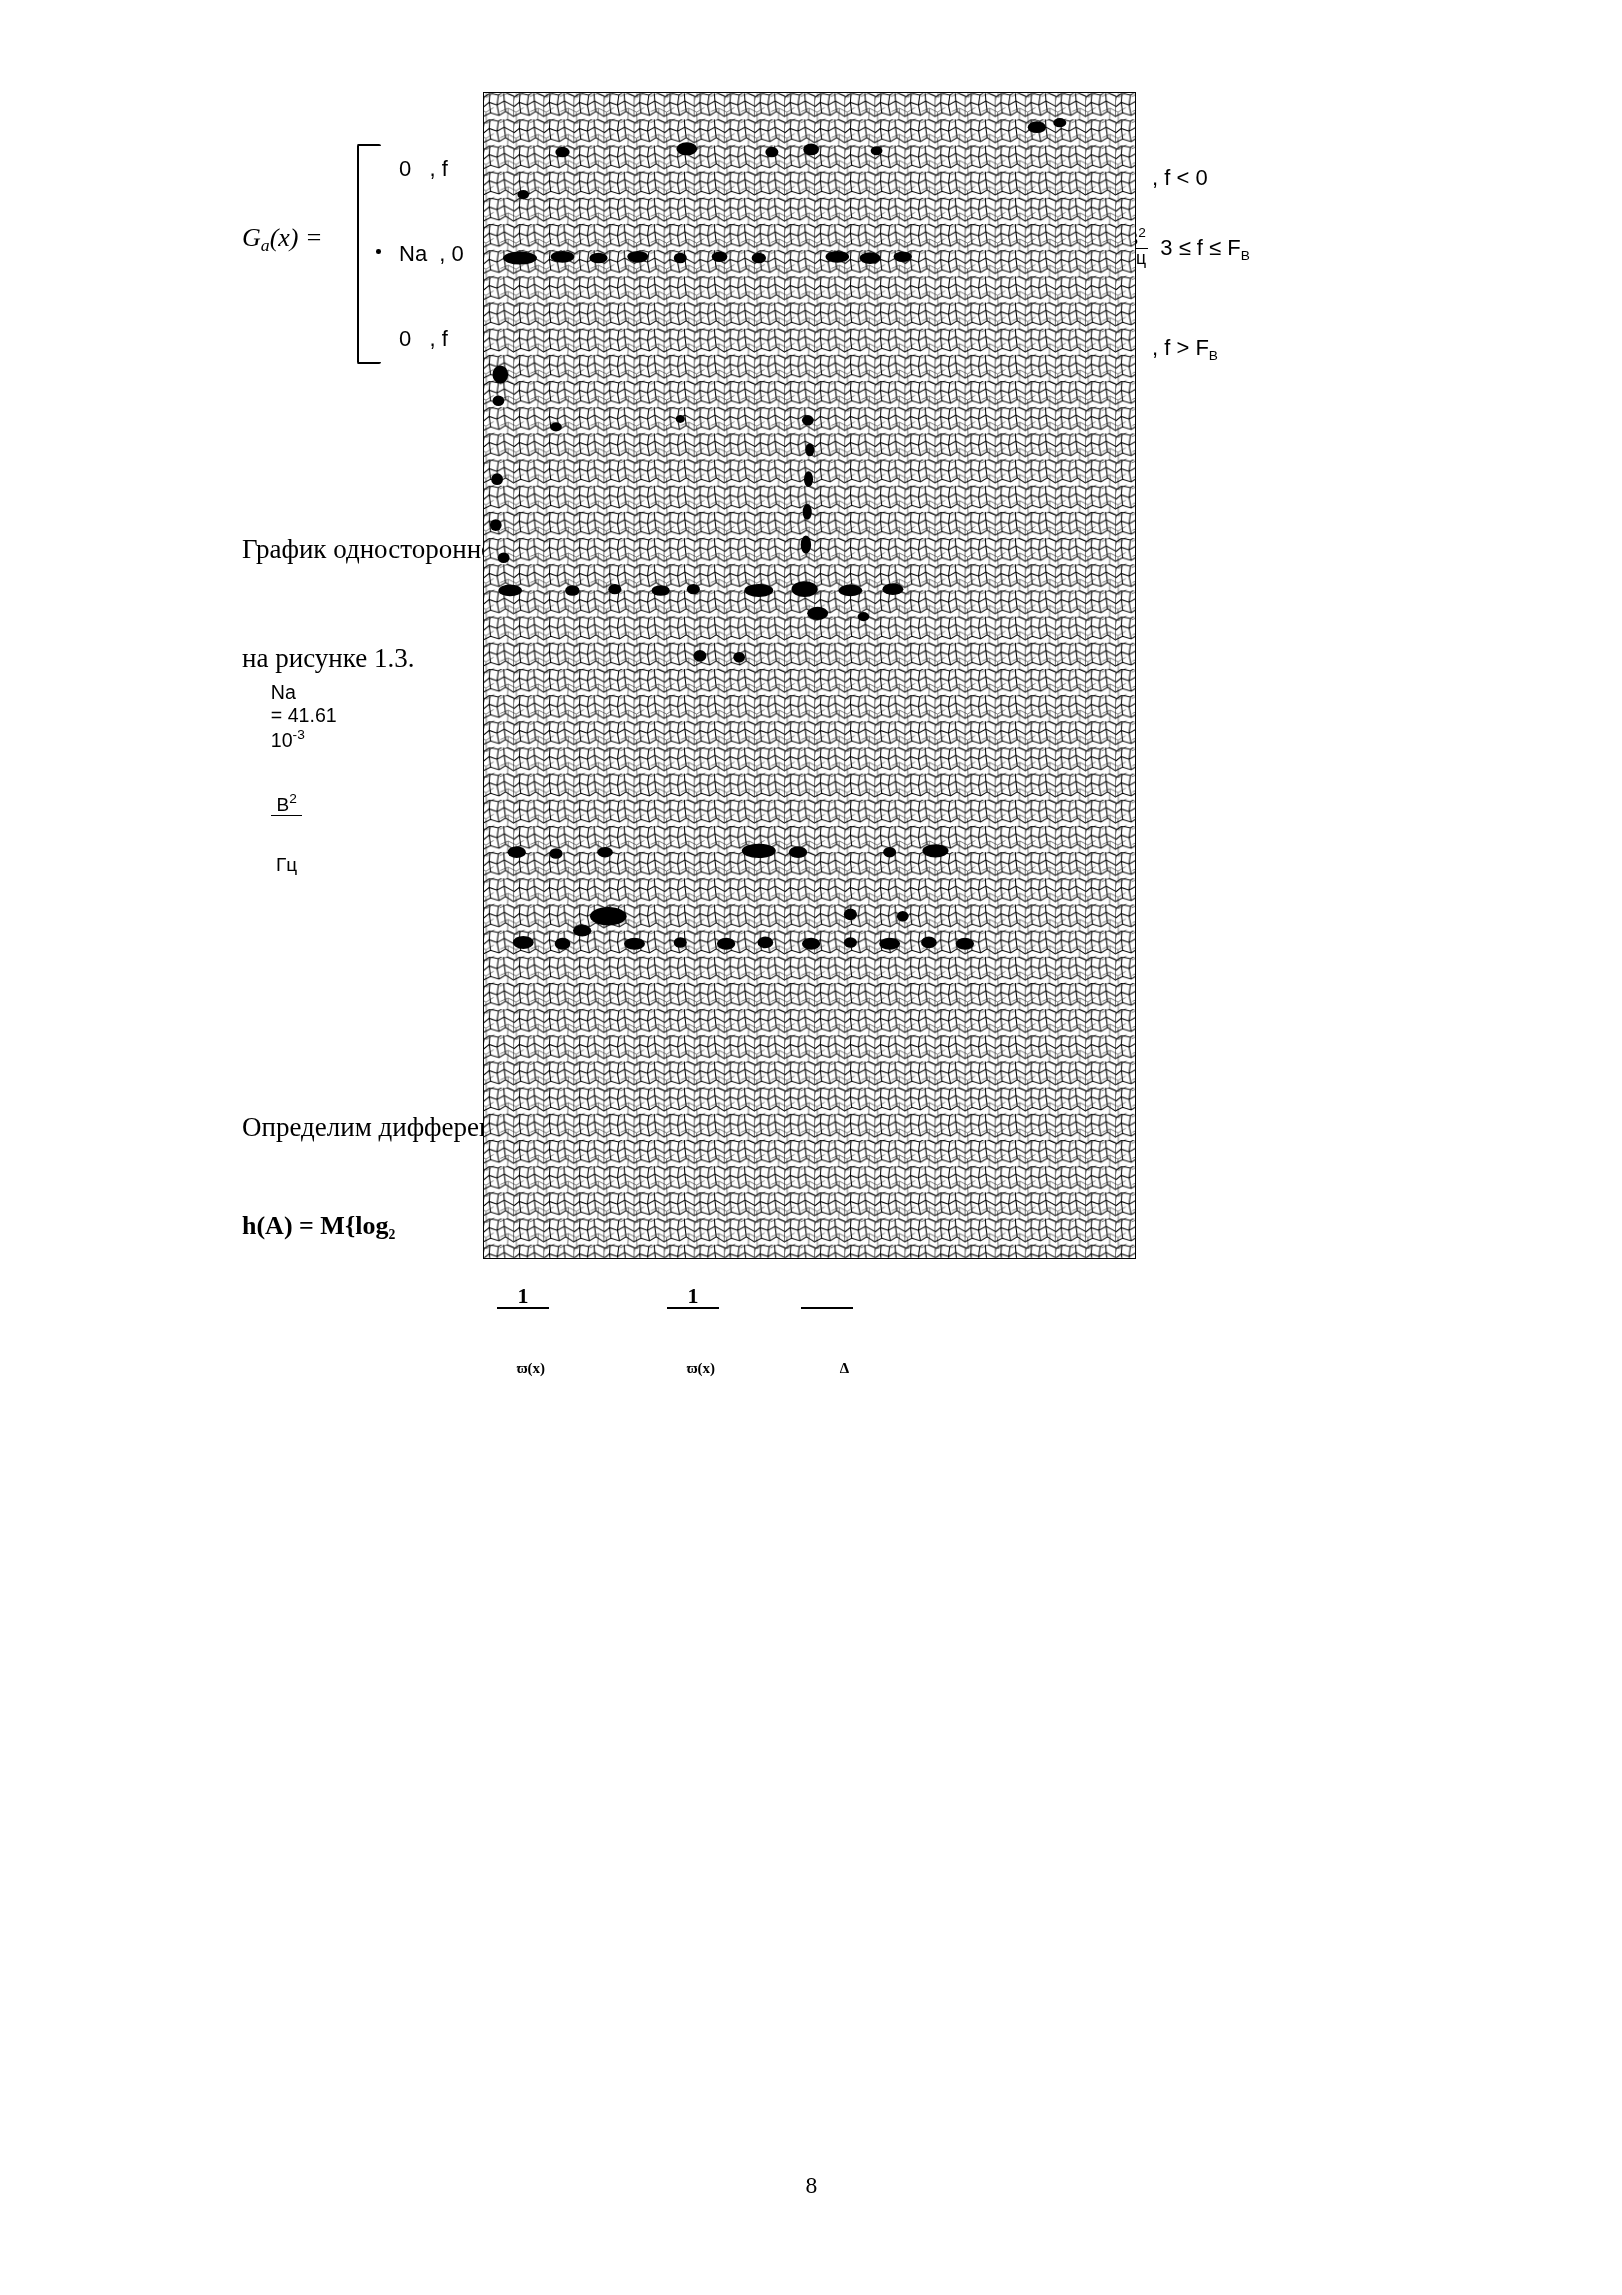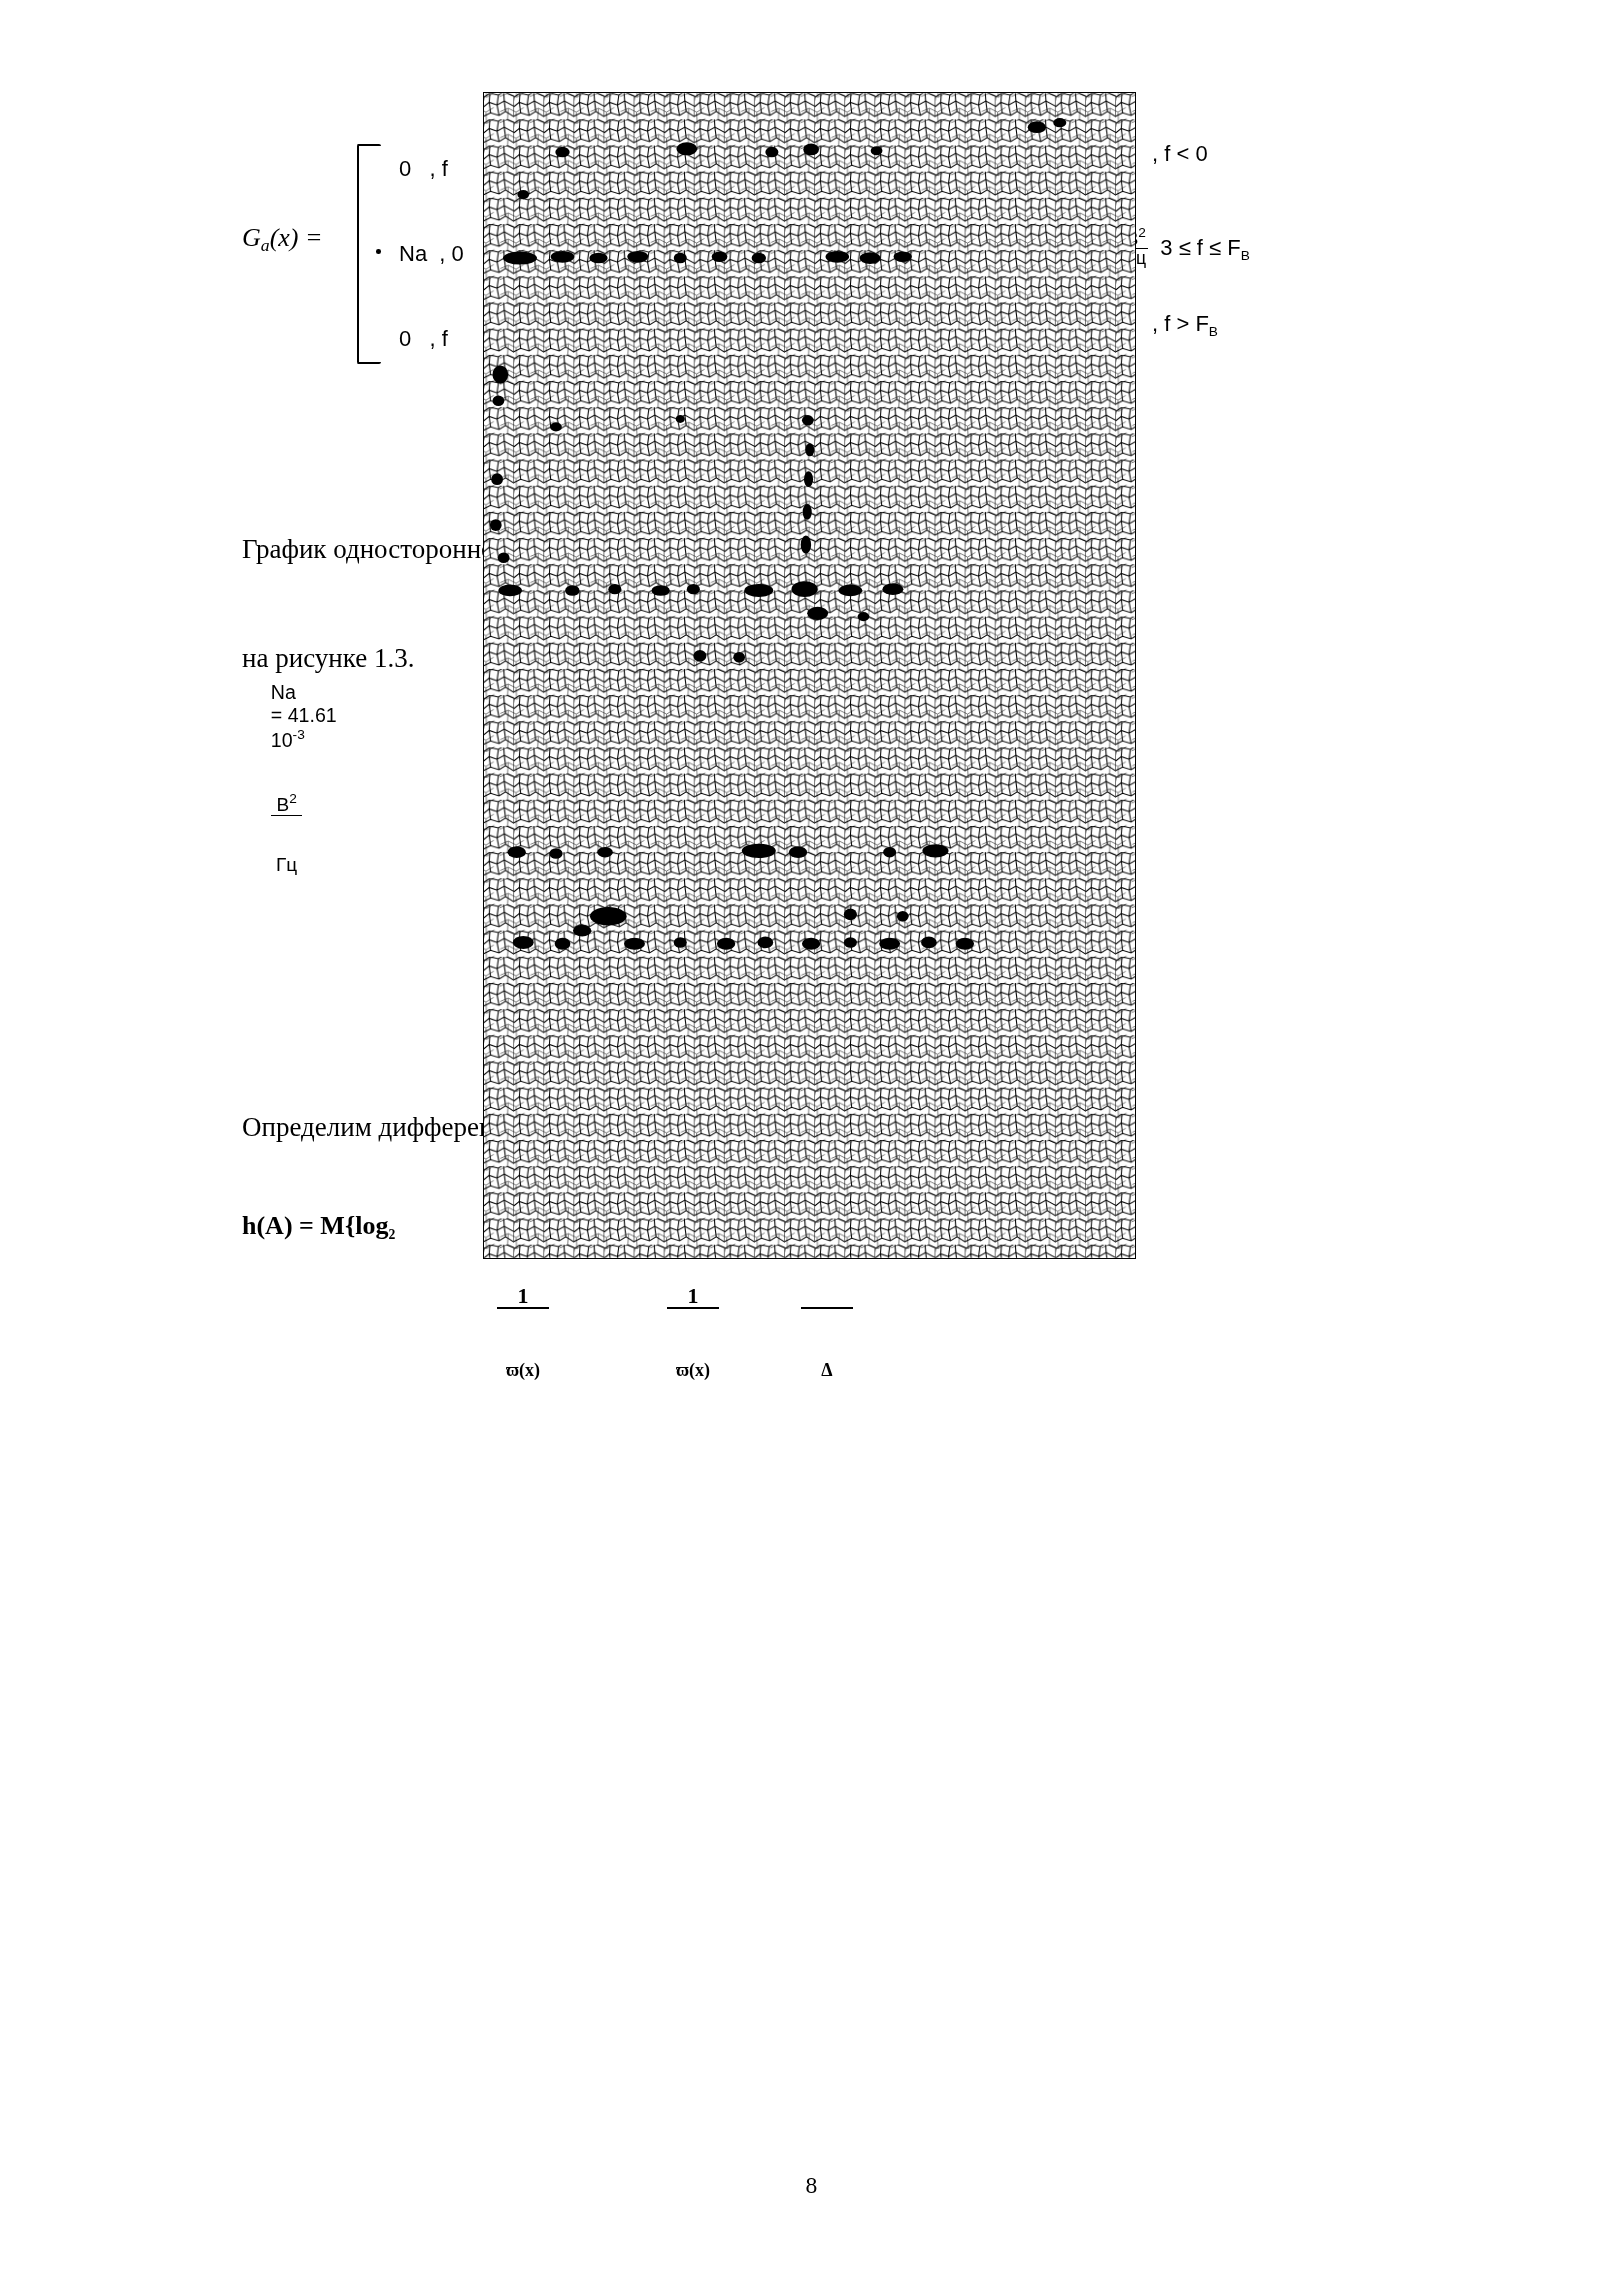--- a/index.html
+++ b/index.html
@@ -63,21 +63,21 @@
     height: 4.6px;
     background: #000;
     border-radius: 50%;
   }
   .case {
     position: absolute;
     font-size: 22px;
     font-family: "Liberation Sans", sans-serif;
   }
   .case-val { left: 157px; margin-top: 15px; }
-  .case-cond { left: 910px; }
+  .case-cond { left: 910px; margin-top: 24px; }
   .row1 { top: 9.8px; }
   .row2 { top: 95px; }
   .row3 { top: 180px; }
 
   .frac {
     display: inline-block;
     text-align: center;
     vertical-align: -9.2px;
     font-size: 17.7px;
     line-height: 1.05;
@@ -141,21 +141,22 @@
   }
   .stack .top {
     display: block;
     border-bottom: 2px solid #000;
     padding: 0 3.9px;
     font-size: 22px;
   }
   .stack .bot {
     display: block;
     padding: 0 3.9px;
-    font-size: 18px;
+    font-size: 15px;
+    text-align: right;
   }
   .tinylabel {
     position: absolute;
     font-size: 14.4px;
     font-family: "Liberation Sans", sans-serif;
   }
 
   
   .integral {
     font-size: 30px;

